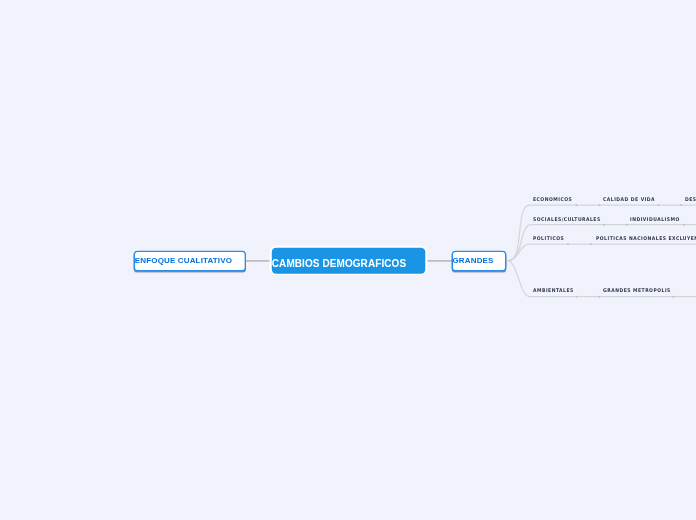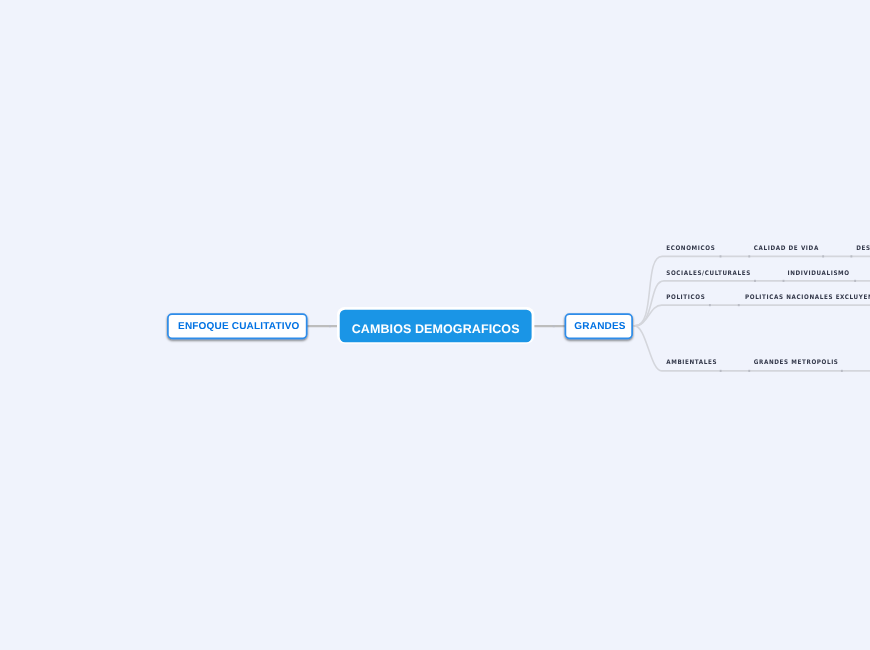--- a/index.html
+++ b/index.html
@@ -3,21 +3,21 @@
 <meta charset="utf-8">
 <title>Mind Map</title>
 <style>
   html,body{margin:0;padding:0;}
   body{width:696px;height:520px;overflow:hidden;
        font-family:"Liberation Sans",sans-serif;
        -webkit-font-smoothing:antialiased;}
   #canvas{position:relative;width:696px;height:520px;background:#f0f3fc;overflow:hidden;}
   svg.layer{position:absolute;left:0;top:0;width:696px;height:520px;}
   .lbl{position:absolute;white-space:nowrap;}
-  .node-label{font-weight:bold;text-align:center;}
+  .node-label{font-weight:bold;text-align:left;}
   .root-label{font-size:10px;letter-spacing:.08px;color:#ffffff;}
   .lvl1-label{font-size:8px;letter-spacing:.15px;color:#0072e3;}
   .leaf{color:#34394b;font-size:5px;font-weight:bold;
         font-family:"DejaVu Sans",sans-serif;font-stretch:condensed;letter-spacing:.5px;}
 </style>
 </head>
 <body>
 
 <div id="canvas">
 

